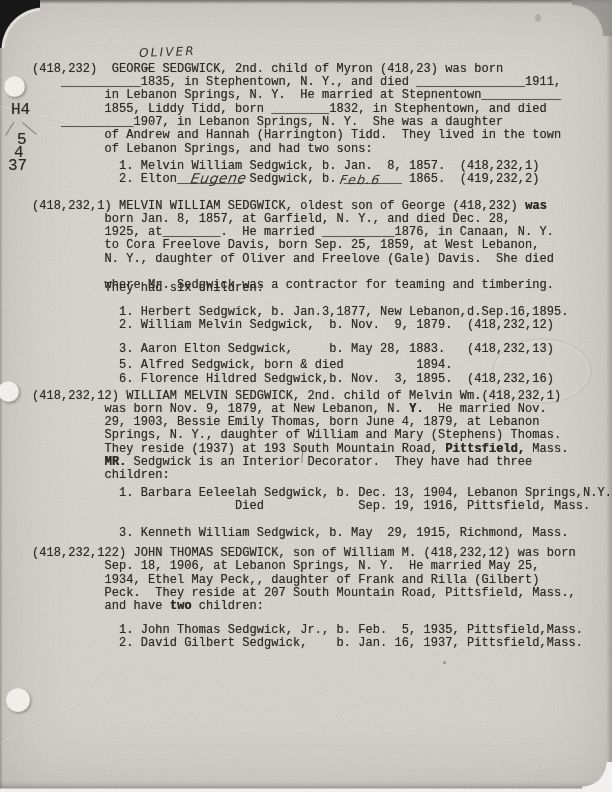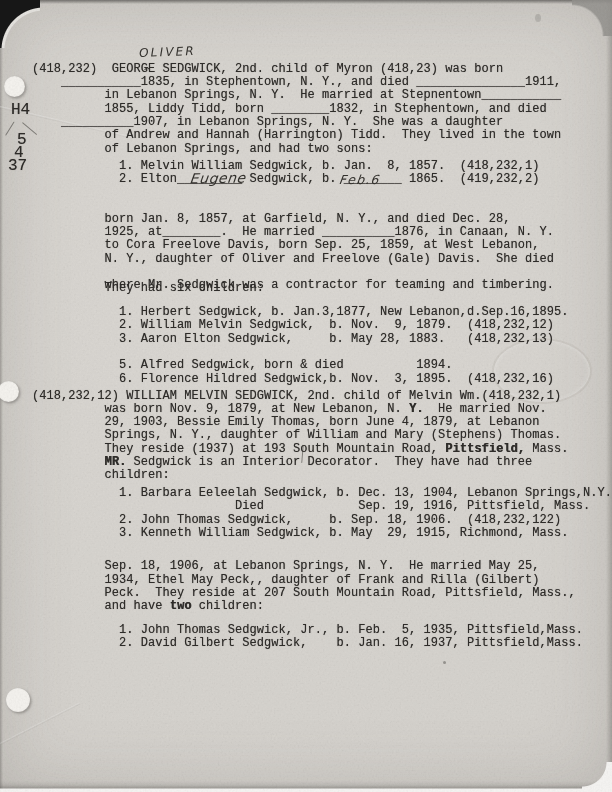--- a/index.html
+++ b/index.html
@@ -91,42 +91,43 @@
   <div class="layer">
       <div class="tl" style="top: 63px;"><span>(418,232)  GEORGE SEDGWICK, 2nd. child of Myron (418,23) was born</span></div>
       <div class="tl" style="top: 76px; font-family: Liberation Mono, monospace;"><span>    ___________1835, in Stephentown, N. Y., and died _______________1911,</span></div>
       <div class="tl" style="top: 89px;"><span>          in Lebanon Springs, N. Y.  He married at Stepnentown___________</span></div>
       <div class="tl" style="top: 103px;"><span>          1855, Liddy Tidd, born ________1832, in Stephentown, and died</span></div>
       <div class="tl" style="top: 116px;"><span>    __________1907, in Lebanon Springs, N. Y.  She was a daughter</span></div>
       <div class="tl" style="top: 143px;"><span>          of Lebanon Springs, and had two sons:</span></div>
       <div class="tl" style="top: 129px;"><span>          of Andrew and Hannah (Harrington) Tidd.  They lived in the town</span></div>
       <div class="tl" style="top: 160px;"><span>            1. Melvin William Sedgwick, b. Jan.  8, 1857.  (418,232,1)</span></div>
       <div class="tl" style="top: 173px;"><span>            2. Elton_________ Sedgwick, b. ________ 1865.  (419,232,2)</span></div>
+      <div class="tl" style="top: 200px;"><span>(418,232,1) MELVIN WILLIAM SEDGWICK, oldest son of George (418,232) </span><span class="b">was</span></div>
       <div class="tl" style="top: 213px;"><span>          born Jan. 8, 1857, at Garfield, N. Y., and died Dec. 28,</span></div>
       <div class="tl" style="top: 226px;"><span>          1925, at________.  He married __________1876, in Canaan, N. Y.</span></div>
       <div class="tl" style="top: 239px;"><span>          to Cora Freelove Davis, born Sep. 25, 1859, at West Lebanon,</span></div>
       <div class="tl" style="top: 253px;"><span>          N. Y., daughter of Oliver and Freelove (Gale) Davis.  She died</span></div>
       <div class="tl" style="top: 279px;"><span>          where Mr. Sedgwick was a contractor for teaming and timbering.</span></div>
       <div class="tl" style="top: 282px;"><span>          They had six children:</span></div>
       <div class="tl" style="top: 306px;"><span>            1. Herbert Sedgwick, b. Jan.3,1877, New Lebanon,d.Sep.16,1895.</span></div>
       <div class="tl" style="top: 319px;"><span>            2. William Melvin Sedgwick,  b. Nov.  9, 1879.  (418,232,12)</span></div>
-      <div class="tl" style="top: 333px;"><span>            3. Aaron Elton Sedgwick,     b. May 28, 1883.   (418,232,13)</span></div>
+      <div class="tl" style="top: 343px;"><span>            3. Aaron Elton Sedgwick,     b. May 28, 1883.   (418,232,13)</span></div>
       <div class="tl" style="top: 359px;"><span>            5. Alfred Sedgwick, born &amp; died          1894.</span></div>
       <div class="tl" style="top: 373px;"><span>            6. Florence Hildred Sedgwick,b. Nov.  3, 1895.  (418,232,16)</span></div>
       <div class="tl" style="top: 390px;"><span>(418,232,12) WILLIAM MELVIN SEDGWICK, 2nd. child of Melvin Wm.(418,232,1)</span></div>
       <div class="tl" style="top: 403px;"><span>          was born Nov. 9, 1879, at New Lebanon, N. </span><span class="b">Y.</span><span>  He married Nov.</span></div>
       <div class="tl" style="top: 416px;"><span>          29, 1903, Bessie Emily Thomas, born June 4, 1879, at Lebanon</span></div>
       <div class="tl" style="top: 429px;"><span>          Springs, N. Y., daughter of William and Mary (Stephens) Thomas.</span></div>
       <div class="tl" style="top: 443px;"><span>          They reside (1937) at 193 South Mountain Road, </span><span class="b">Pittsfield,</span><span> Mass.</span></div>
       <div class="tl" style="top: 456px;"><span>          </span><span class="b">MR.</span><span> Sedgwick is an Interior Decorator.  They have had three</span></div>
       <div class="tl" style="top: 469px;"><span>          children:</span></div>
       <div class="tl" style="top: 487px;"><span>            1. Barbara Eeleelah Sedgwick, b. Dec. 13, 1904, Lebanon Springs,N.Y.</span></div>
       <div class="tl" style="top: 500px;"><span>                            Died             Sep. 19, 1916, Pittsfield, Mass.</span></div>
-      <div class="tl" style="top: 514px;"><span>            2. John Thomas Sedgwick,     b. Sep. 18, 1906.  (418,232,122)</span></div>
       <div class="tl" style="top: 527px;"><span>            3. Kenneth William Sedgwick, b. May  29, 1915, Richmond, Mass.</span></div>
+      <div class="tl" style="top: 547px;"><span>(418,232,122) JOHN THOMAS SEDGWICK, son of William M. (418,232,12) was born</span></div>
       <div class="tl" style="top: 560px;"><span>          Sep. 18, 1906, at Lebanon Springs, N. Y.  He married May 25,</span></div>
       <div class="tl" style="top: 574px;"><span>          1934, Ethel May Peck,, daughter of Frank and Rilla (Gilbert)</span></div>
       <div class="tl" style="top: 587px;"><span>          Peck.  They reside at 207 South Mountain Road, Pittsfield, Mass.,</span></div>
       <div class="tl" style="top: 600px;"><span>          and have </span><span class="b">two</span><span> children:</span></div>
       <div class="tl" style="top: 624px;"><span>            1. John Thomas Sedgwick, Jr., b. Feb.  5, 1935, Pittsfield,Mass.</span></div>
       <div class="tl" style="top: 637px;"><span>            2. David Gilbert Sedgwick,    b. Jan. 16, 1937, Pittsfield,Mass.</span></div>
     </div>
   <div class="layer">
       <div class="mn" style="left: 11px; top: 104px;">H4</div>
       <div class="mn" style="left: 17px; top: 134px;">5</div>

